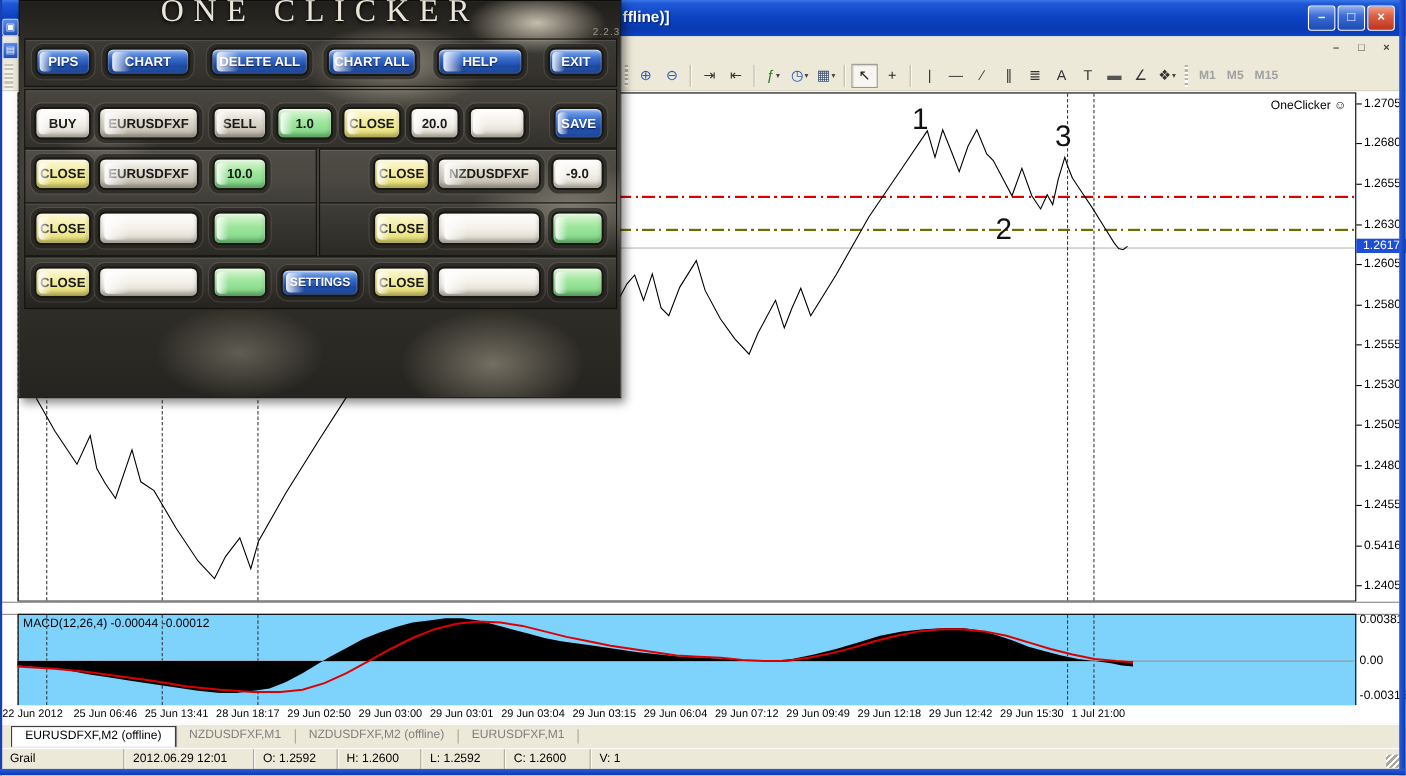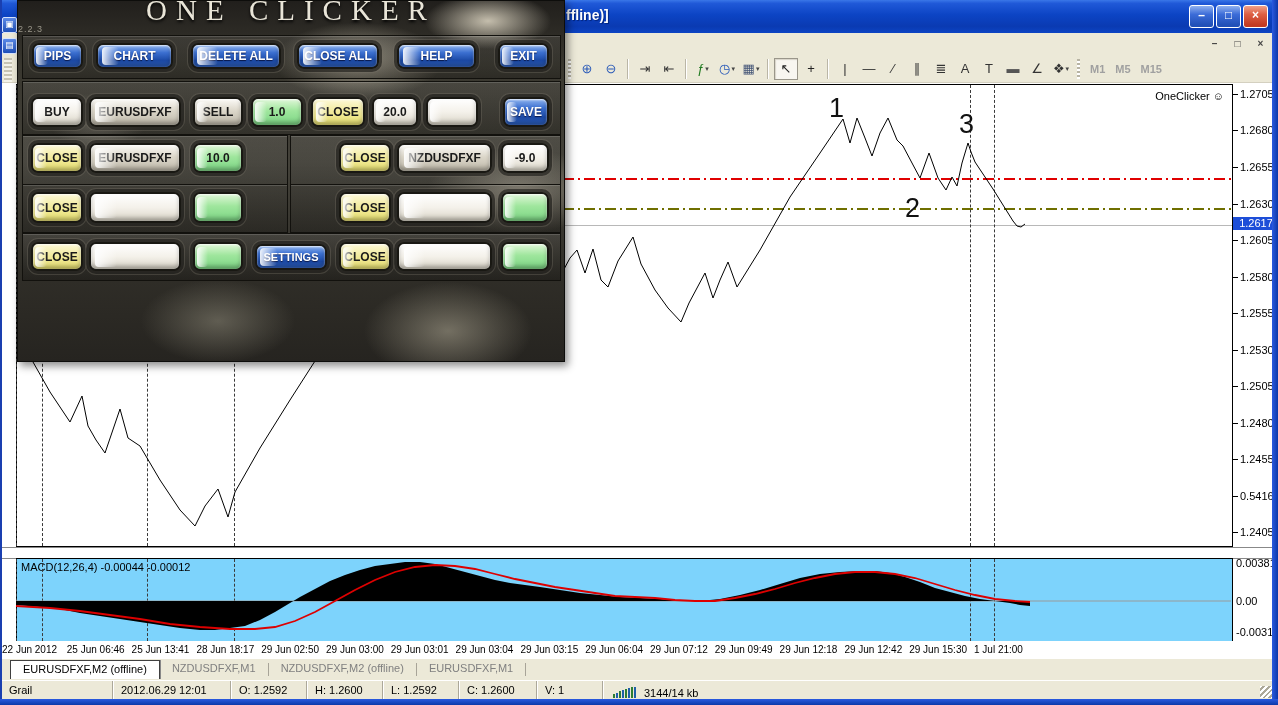--- a/index.html
+++ b/index.html
@@ -94,21 +94,21 @@
       radial-gradient(90px 40px at 470px 20px,rgba(205,198,180,.95) 0,rgba(205,198,180,0) 70%),
       radial-gradient(120px 55px at 340px 60px,rgba(180,173,155,.8) 0,rgba(180,173,155,0) 70%),
       radial-gradient(70px 40px at 80px 120px,rgba(150,146,134,.6) 0,rgba(150,146,134,0) 70%),
       radial-gradient(130px 60px at 500px 190px,rgba(170,164,148,.7) 0,rgba(170,164,148,0) 70%),
       radial-gradient(110px 60px at 200px 320px,rgba(140,136,120,.55) 0,rgba(140,136,120,0) 70%),
       radial-gradient(120px 70px at 430px 330px,rgba(165,159,140,.6) 0,rgba(165,159,140,0) 70%),
       linear-gradient(180deg,#211f1c 0%,#39372f 18%,#44423a 45%,#302e28 75%,#262420 100%);}
   .panel-title{position:absolute;left:0;top:-7px;width:100%;text-align:center;
     font-family:"Liberation Serif",serif;font-size:29px;letter-spacing:9px;color:#e9e5d8;
     text-shadow:0 2px 3px #000;white-space:nowrap}
-  .panel-version{position:absolute;left:0;top:23px;width:100%;text-align:left;
+  .panel-version{position:absolute;left:0;top:23px;width:100%;text-align:right;
     font-size:9px;color:#9a968a;letter-spacing:1px}
   .pgroup{position:absolute;border:1px solid #12110d;
     background:linear-gradient(180deg,rgba(255,255,255,.07),rgba(0,0,0,.22));
     box-shadow:inset 0 1px 0 rgba(255,255,255,.14)}
   #pg-top{left:4px;top:34px;width:537px;height:42px}
   #pg-trade{left:4px;top:80px;width:537px;height:52px}
   #pg-left{left:4px;top:134px;width:264px;height:96px}
   #pg-right{left:272px;top:134px;width:269px;height:96px}
   #pg-bottom{left:4px;top:232px;width:537px;height:46px}
   .pg-div{position:absolute;left:0;top:48px;width:100%;height:1px;background:#12110d;
@@ -360,21 +360,21 @@
       <div class="pg-div"></div>
     </div>
   <div class="pgroup" id="pg-right">
       <div class="pg-div"></div>
     </div>
   <div class="pgroup" id="pg-bottom"></div>
   <div id="prow-top">
       <div class="pbtn blue">PIPS</div>
       <div class="pbtn blue">CHART</div>
       <div class="pbtn blue">DELETE ALL</div>
-      <div class="pbtn blue">CLOSE ALL</div>
+      <div class="pbtn blue">CHART ALL</div>
       <div class="pbtn blue">HELP</div>
       <div class="pbtn blue">EXIT</div>
     </div>
   <div id="prow-trade">
       <div class="pbtn white">BUY</div>
       <div class="pbtn gray">EURUSDFXF</div>
       <div class="pbtn gray">SELL</div>
       <div class="pbtn green">1.0</div>
       <div class="pbtn yellow">CLOSE</div>
       <div class="pbtn white">20.0</div>
@@ -422,31 +422,18 @@
     <div class="tabsep"></div>
   </div>
 <div class="statusbar" id="status-bar">
     <div class="scell" style="width: 112px;">Grail</div>
     <div class="scell" style="width: 118px;">2012.06.29 12:01</div>
     <div class="scell" style="width: 76px;">O: 1.2592</div>
     <div class="scell" style="width: 76px;">H: 1.2600</div>
     <div class="scell" style="width: 76px;">L: 1.2592</div>
     <div class="scell" style="width: 78px;">C: 1.2600</div>
     <div class="scell" style="width: 66px;">V: 1</div>
-    <div class="scell" style="width: 200px; display: flex;">
-      <div class="traffic">
-        <i style="height: 4px;"></i>
-        <i style="height: 5px;"></i>
-        <i style="height: 7px;"></i>
-        <i style="height: 8px;"></i>
-        <i style="height: 9px;"></i>
-        <i style="height: 10px;"></i>
-        <i style="height: 11px;"></i>
-        <i style="height: 11px;"></i>
-      </div>
-      <div class="" style="padding-top: 3px;">3144/14 kb</div>
-    </div>
   </div>
 <div class="grip-corner"></div>
 
 <div class="edge-left"></div>
 <div class="edge-right"></div>
 <div class="edge-bottom"></div>
 
 </body></html>

